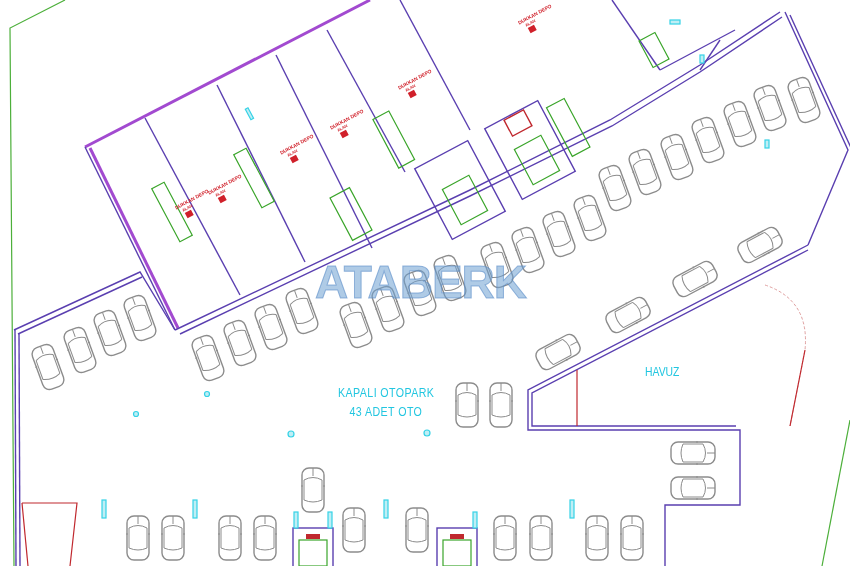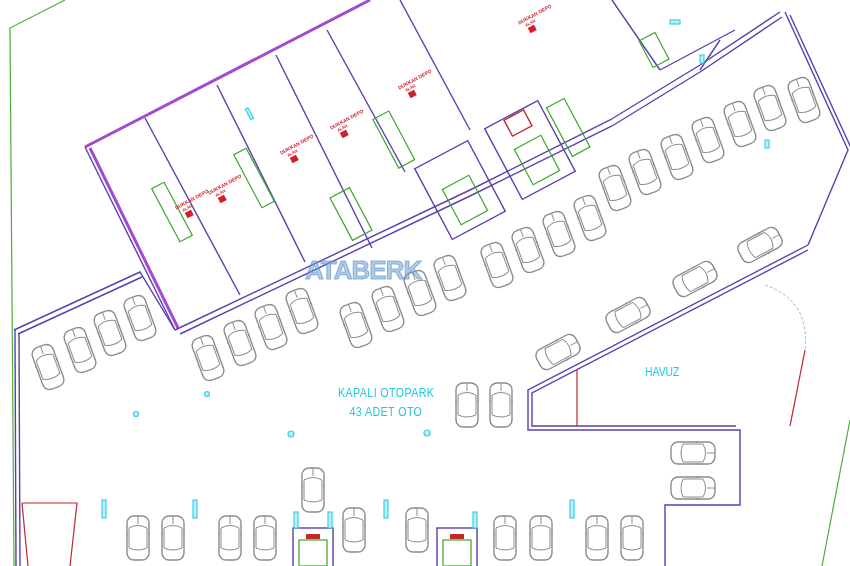--- a/index.html
+++ b/index.html
@@ -10,21 +10,21 @@
   .site-line { stroke: #4caf3a; stroke-width: 1.2; fill: none; }
   .red-line { stroke: #c0282e; stroke-width: 1.2; fill: none; }
   .column { fill: #bfeef5; stroke: #35d2e6; stroke-width: 1.2; }
   .stairs { stroke: #3aa52a; stroke-width: 1.2; fill: none; }
   .car { fill: #ffffff; stroke: #8c8c8c; stroke-width: 1.4; }
   .car-detail { stroke: #8c8c8c; stroke-width: 1; fill: none; }
   .label-red { fill: #d0202a; font-family: "Liberation Sans", sans-serif; font-weight: bold; }
   .overlay-text { position: absolute; white-space: nowrap; }
   #lbl-parking { left: 338px; top: 383px; color: #22c6e0; font-size: 13px; line-height: 19px; transform: scaleX(0.82); transform-origin: left top; letter-spacing: 0.5px; }
   #lbl-pool { left: 645px; top: 364px; color: #22c6e0; font-size: 13px; transform: scaleX(0.8); transform-origin: left top; }
-  #watermark { left: 305px; top: 255px; color: rgba(110,160,210,0.55); font-size: 26px; font-weight: bold; letter-spacing: -1px; -webkit-text-stroke: 1px rgba(90,140,200,0.6); }
+  #watermark { left: 315px; top: 255px; color: rgba(110,160,210,0.55); font-size: 46px; font-weight: bold; letter-spacing: -1px; -webkit-text-stroke: 1px rgba(90,140,200,0.6); }
 </style>
 </head>
 <body>
 
 <svg id="plan" viewBox="0 0 850 566" xmlns="http://www.w3.org/2000/svg">
   <defs>
     <g id="car-shape">
       <rect class="car" x="-11" y="-22" width="22" height="44" rx="7"></rect>
       <path class="car-detail" d="M-9,-10 Q0,-15 9,-10 M-9,10 Q0,14 9,10 M-9,-10 L-9,10 M9,-10 L9,10 M0,-22 L0,-14 M-12,-4 L-10,-4 M12,-4 L10,-4"></path>
     </g>

